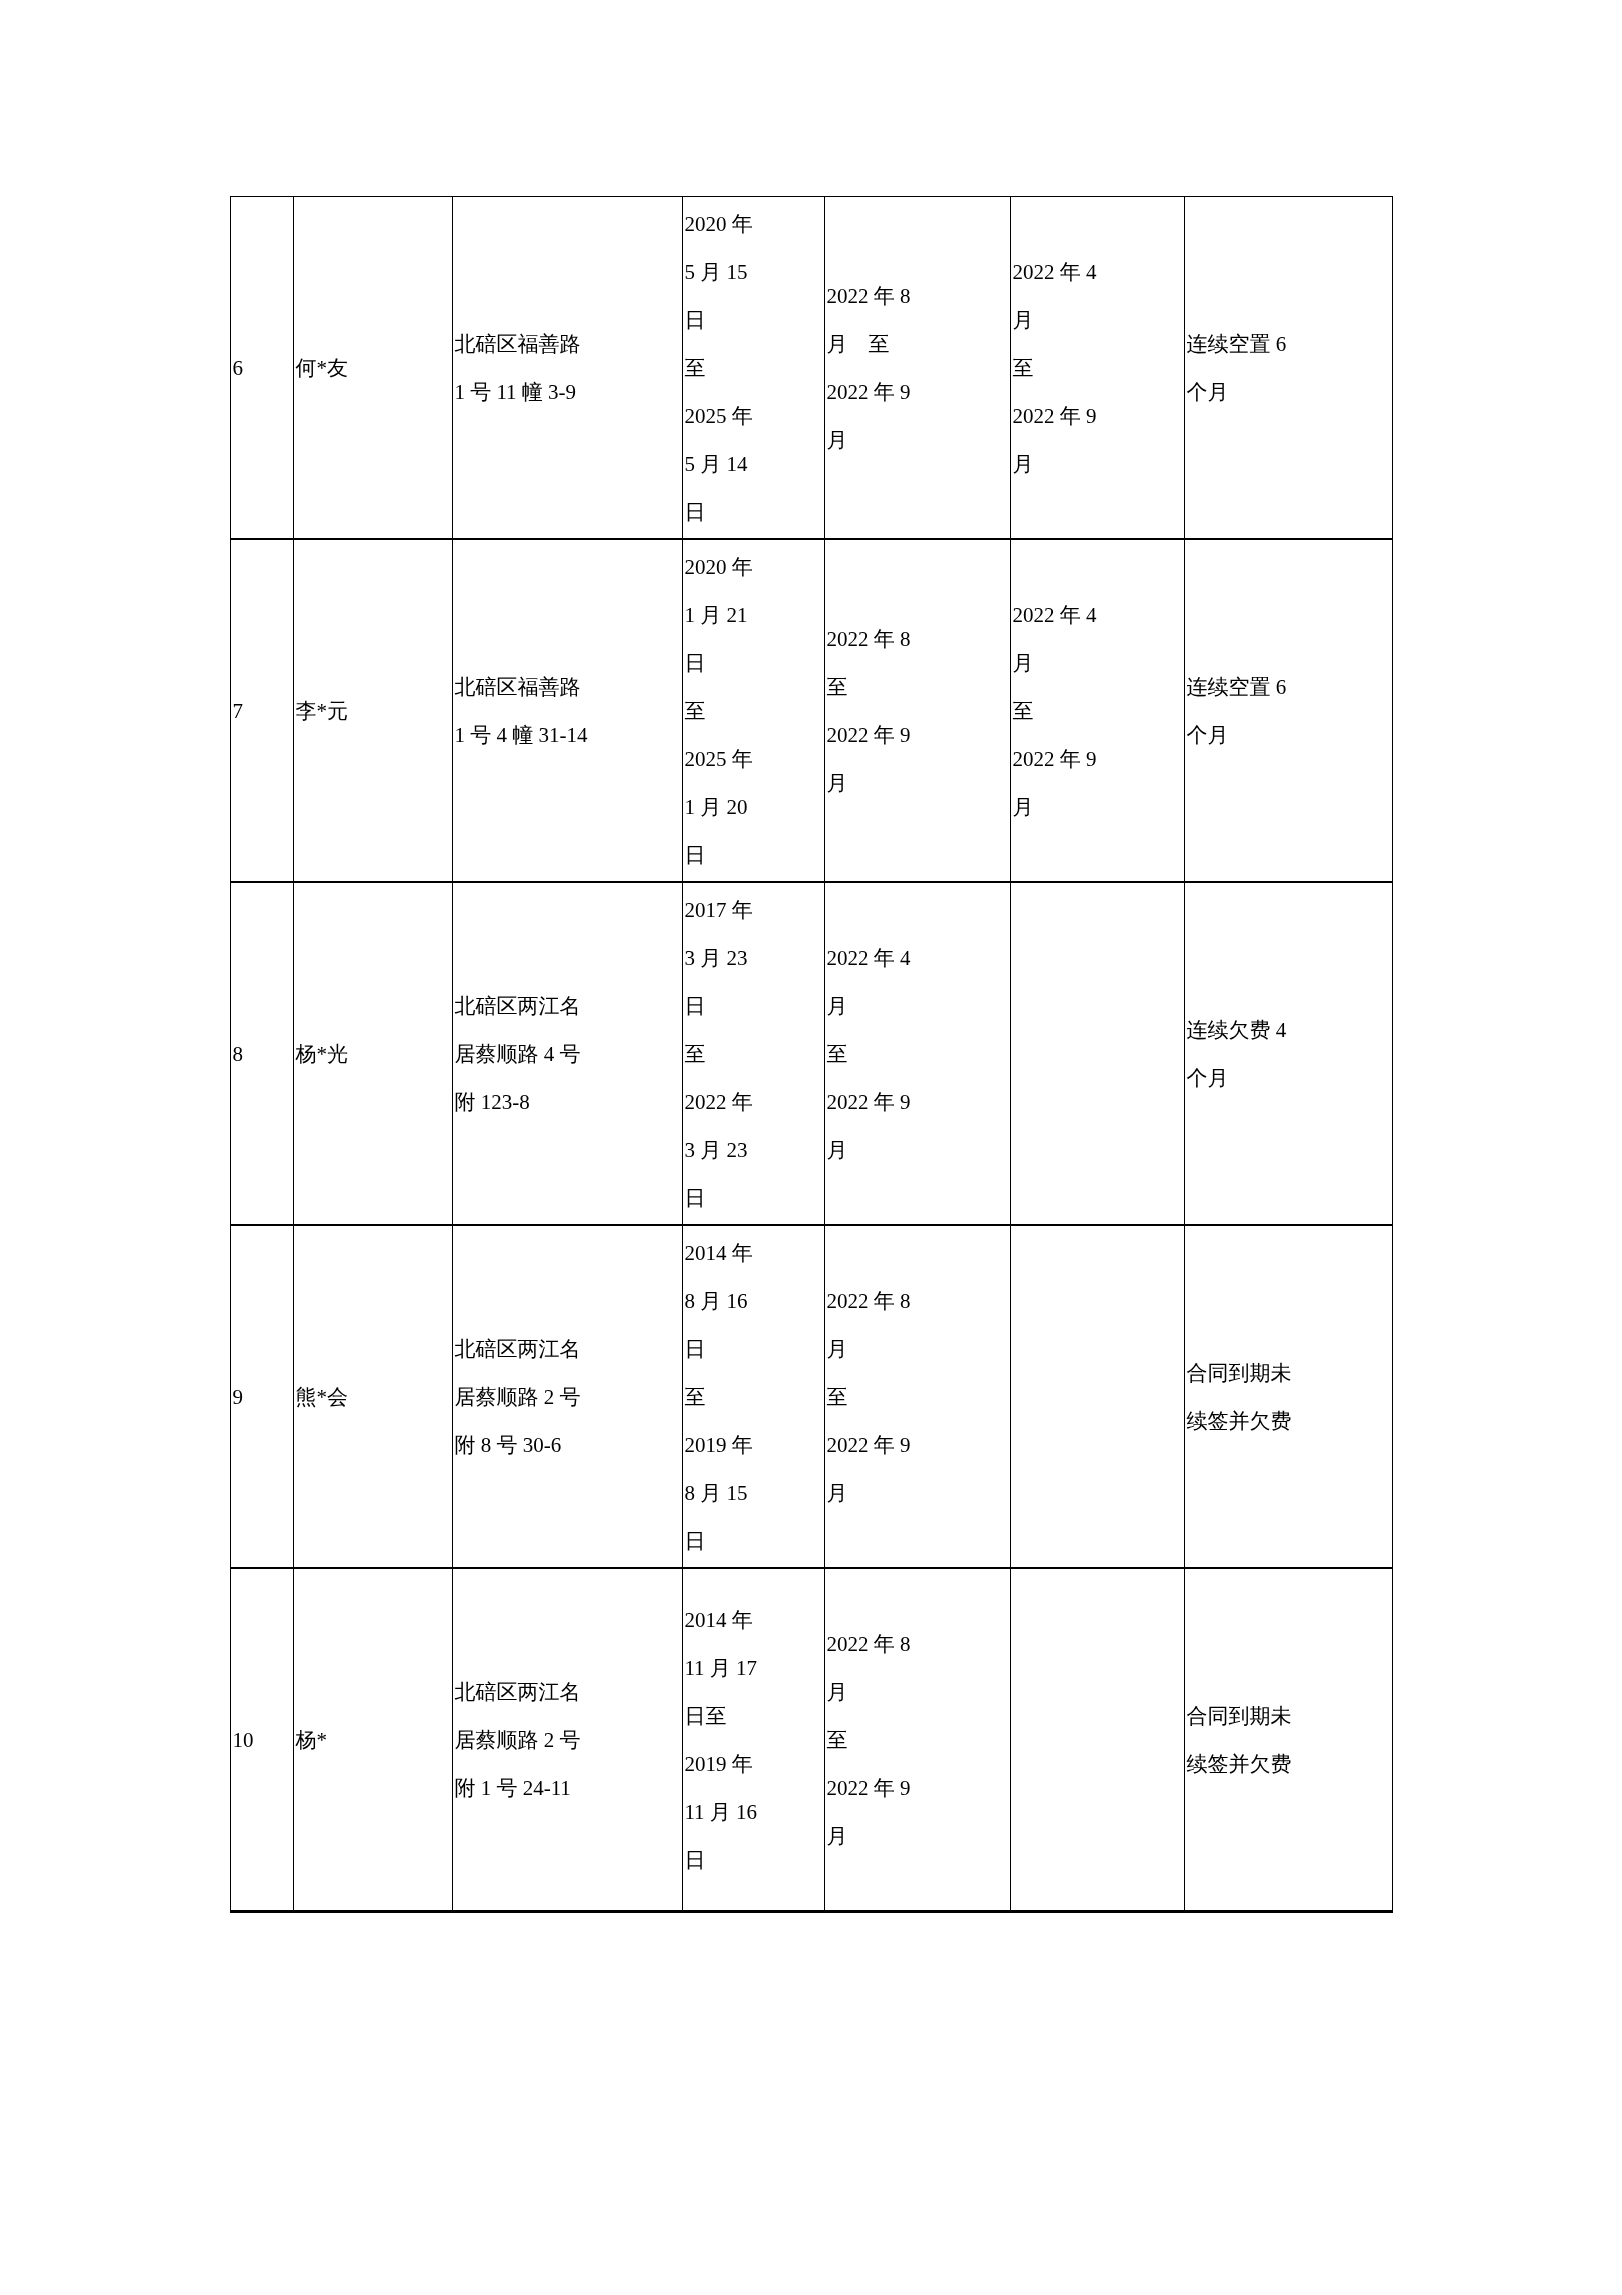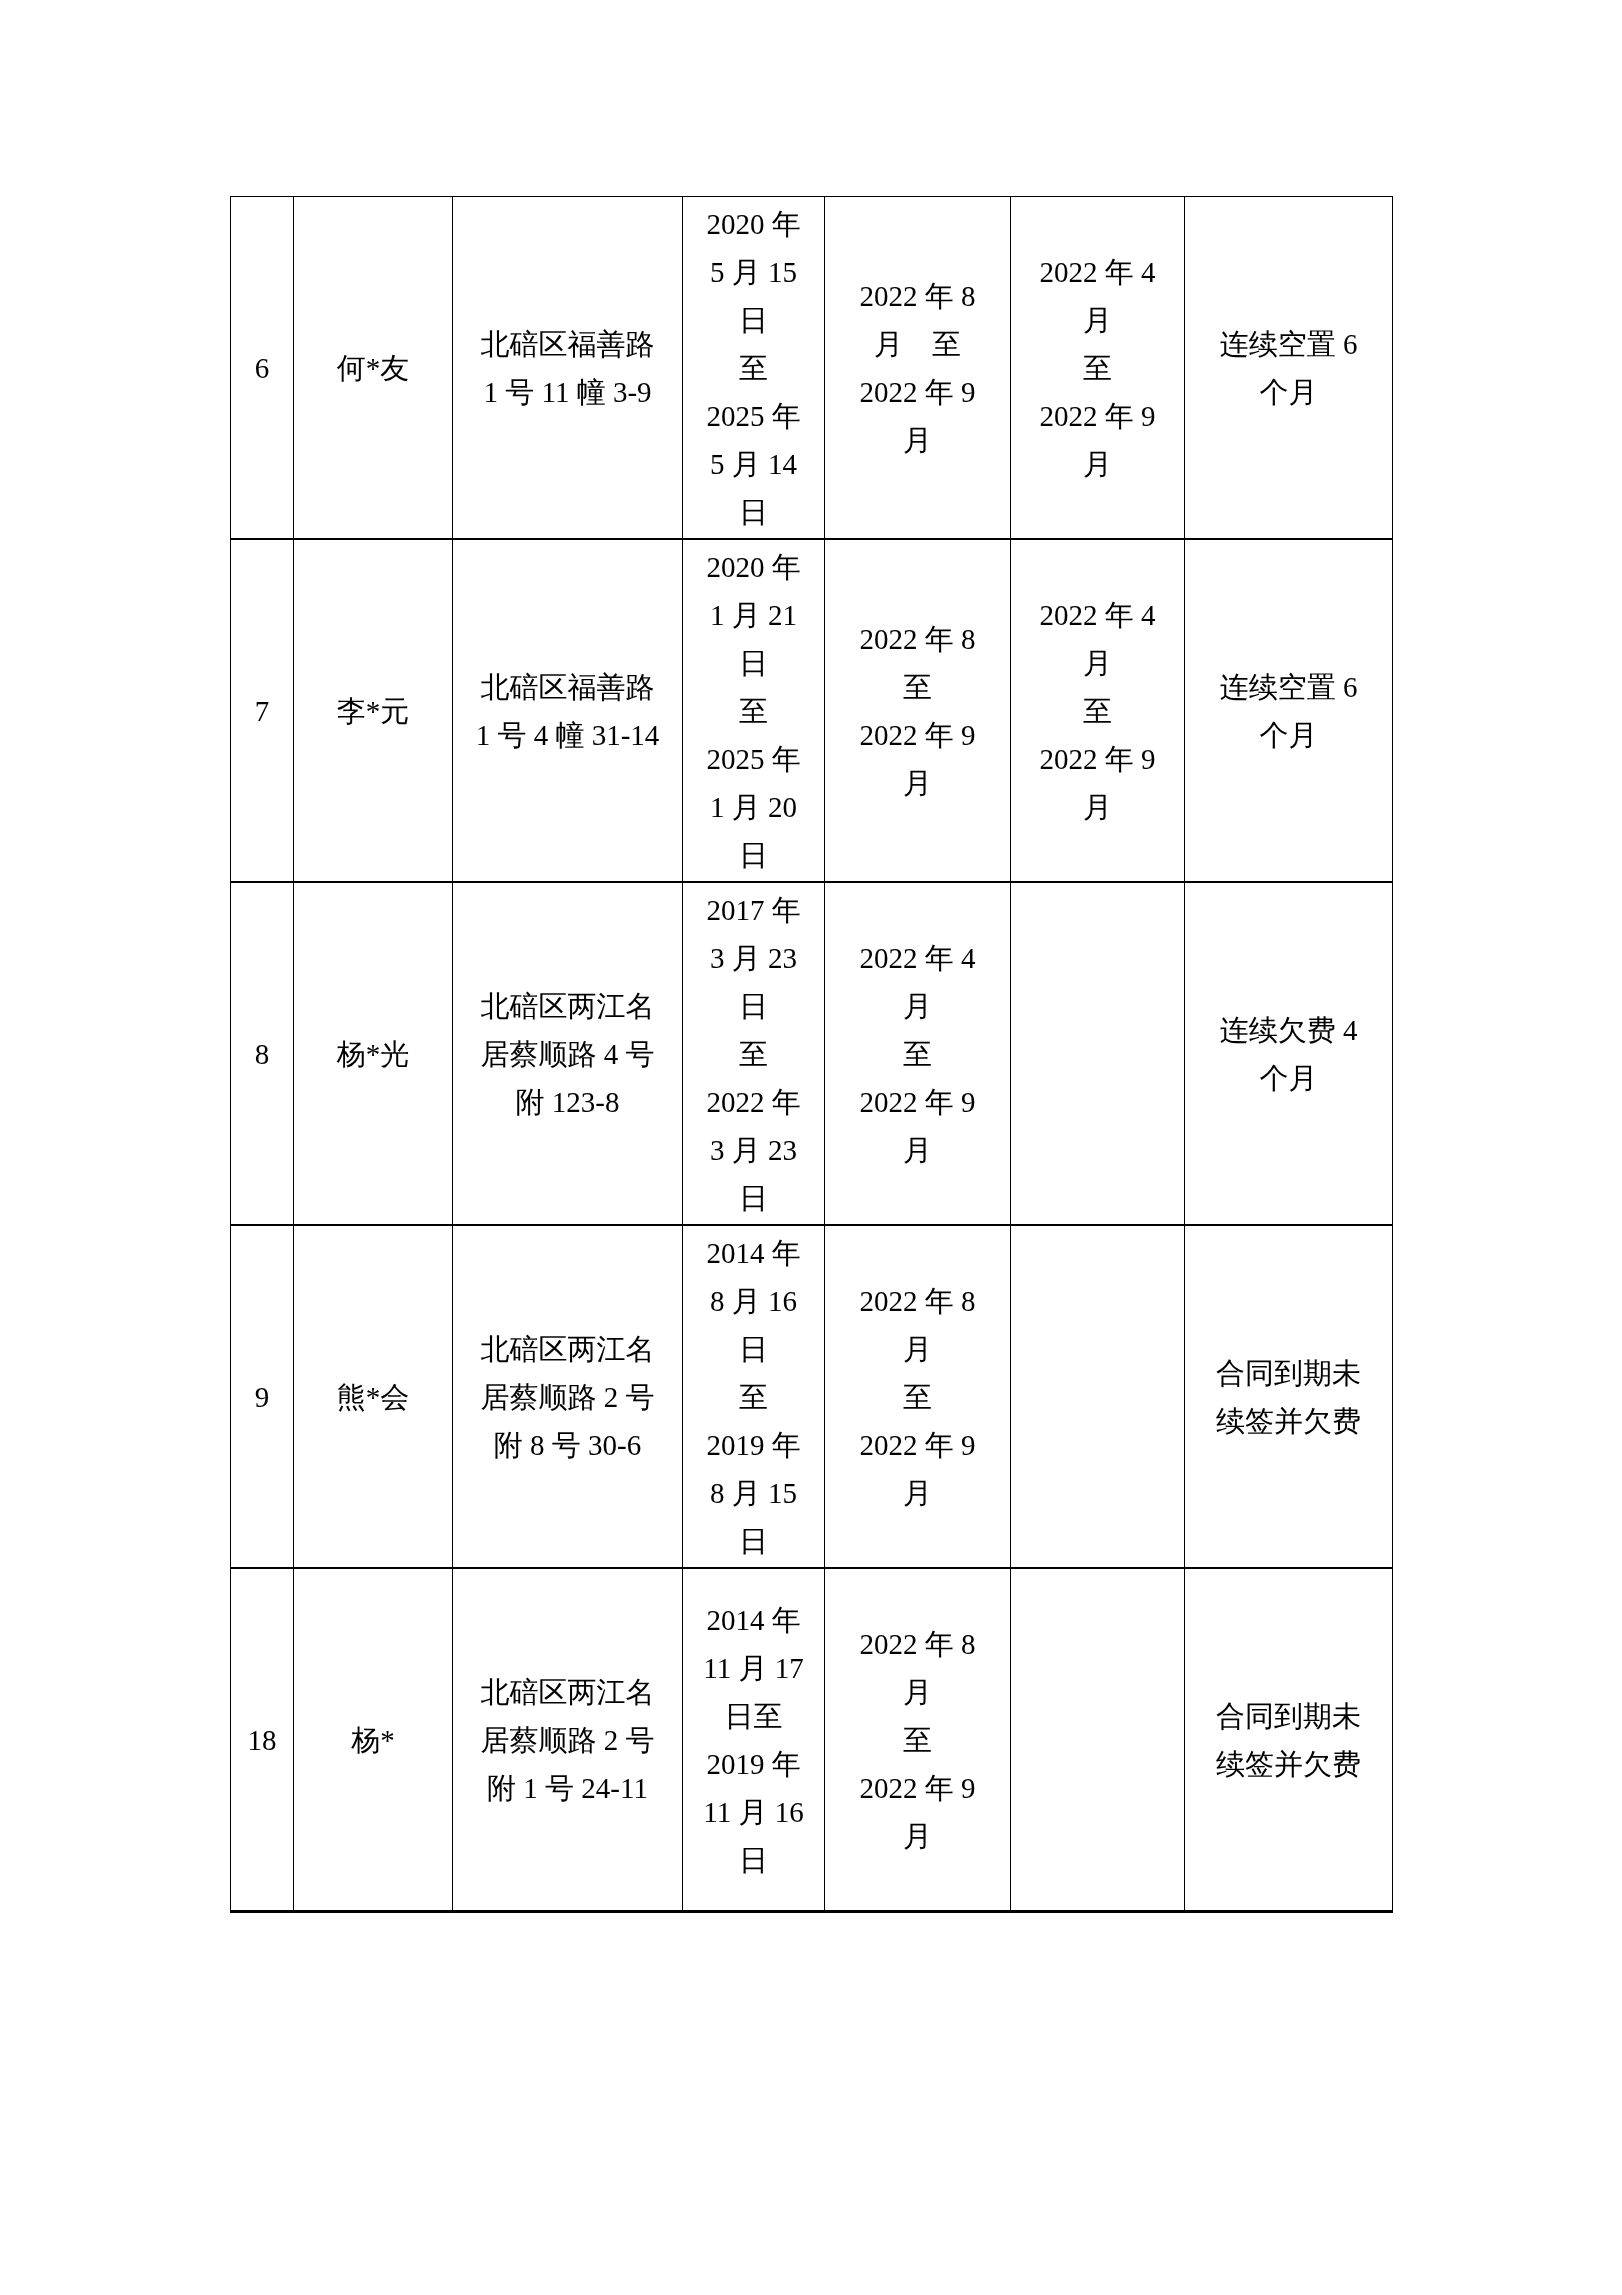--- a/index.html
+++ b/index.html
@@ -18,24 +18,23 @@
     width: 1162px;
     table-layout: fixed;
     border-collapse: collapse;
     border: 1.4px solid #000000;
     border-bottom: 3.4px solid #000000;
   }
   table.doc-table td {
     border: 1.4px solid #000000;
     height: 341px;
     padding: 0 1.4px;
-    text-align: center;
     vertical-align: middle;
     white-space: pre-line;
-    font-size: 29px;
+    font-size: 21px;
     line-height: 48px;
     overflow: hidden;
   }
   table.doc-table tr + tr td {
     border-top: 2px solid #000000;
   }
   col.c-no     { width: 63px;  }
   col.c-name   { width: 159px; }
   col.c-addr   { width: 230px; }
   col.c-range1 { width: 142px; }
@@ -144,21 +143,21 @@
         <td>2022 年 8
 月
 至
 2022 年 9
 月</td>
         <td></td>
         <td>合同到期未
 续签并欠费</td>
       </tr>
       <tr>
-        <td>18</td>
+        <td>10</td>
         <td>杨*</td>
         <td>北碚区两江名
 居蔡顺路 2 号
 附 1 号 24-11</td>
         <td>2014 年
 11 月 17
 日至
 2019 年
 11 月 16
 日</td>

